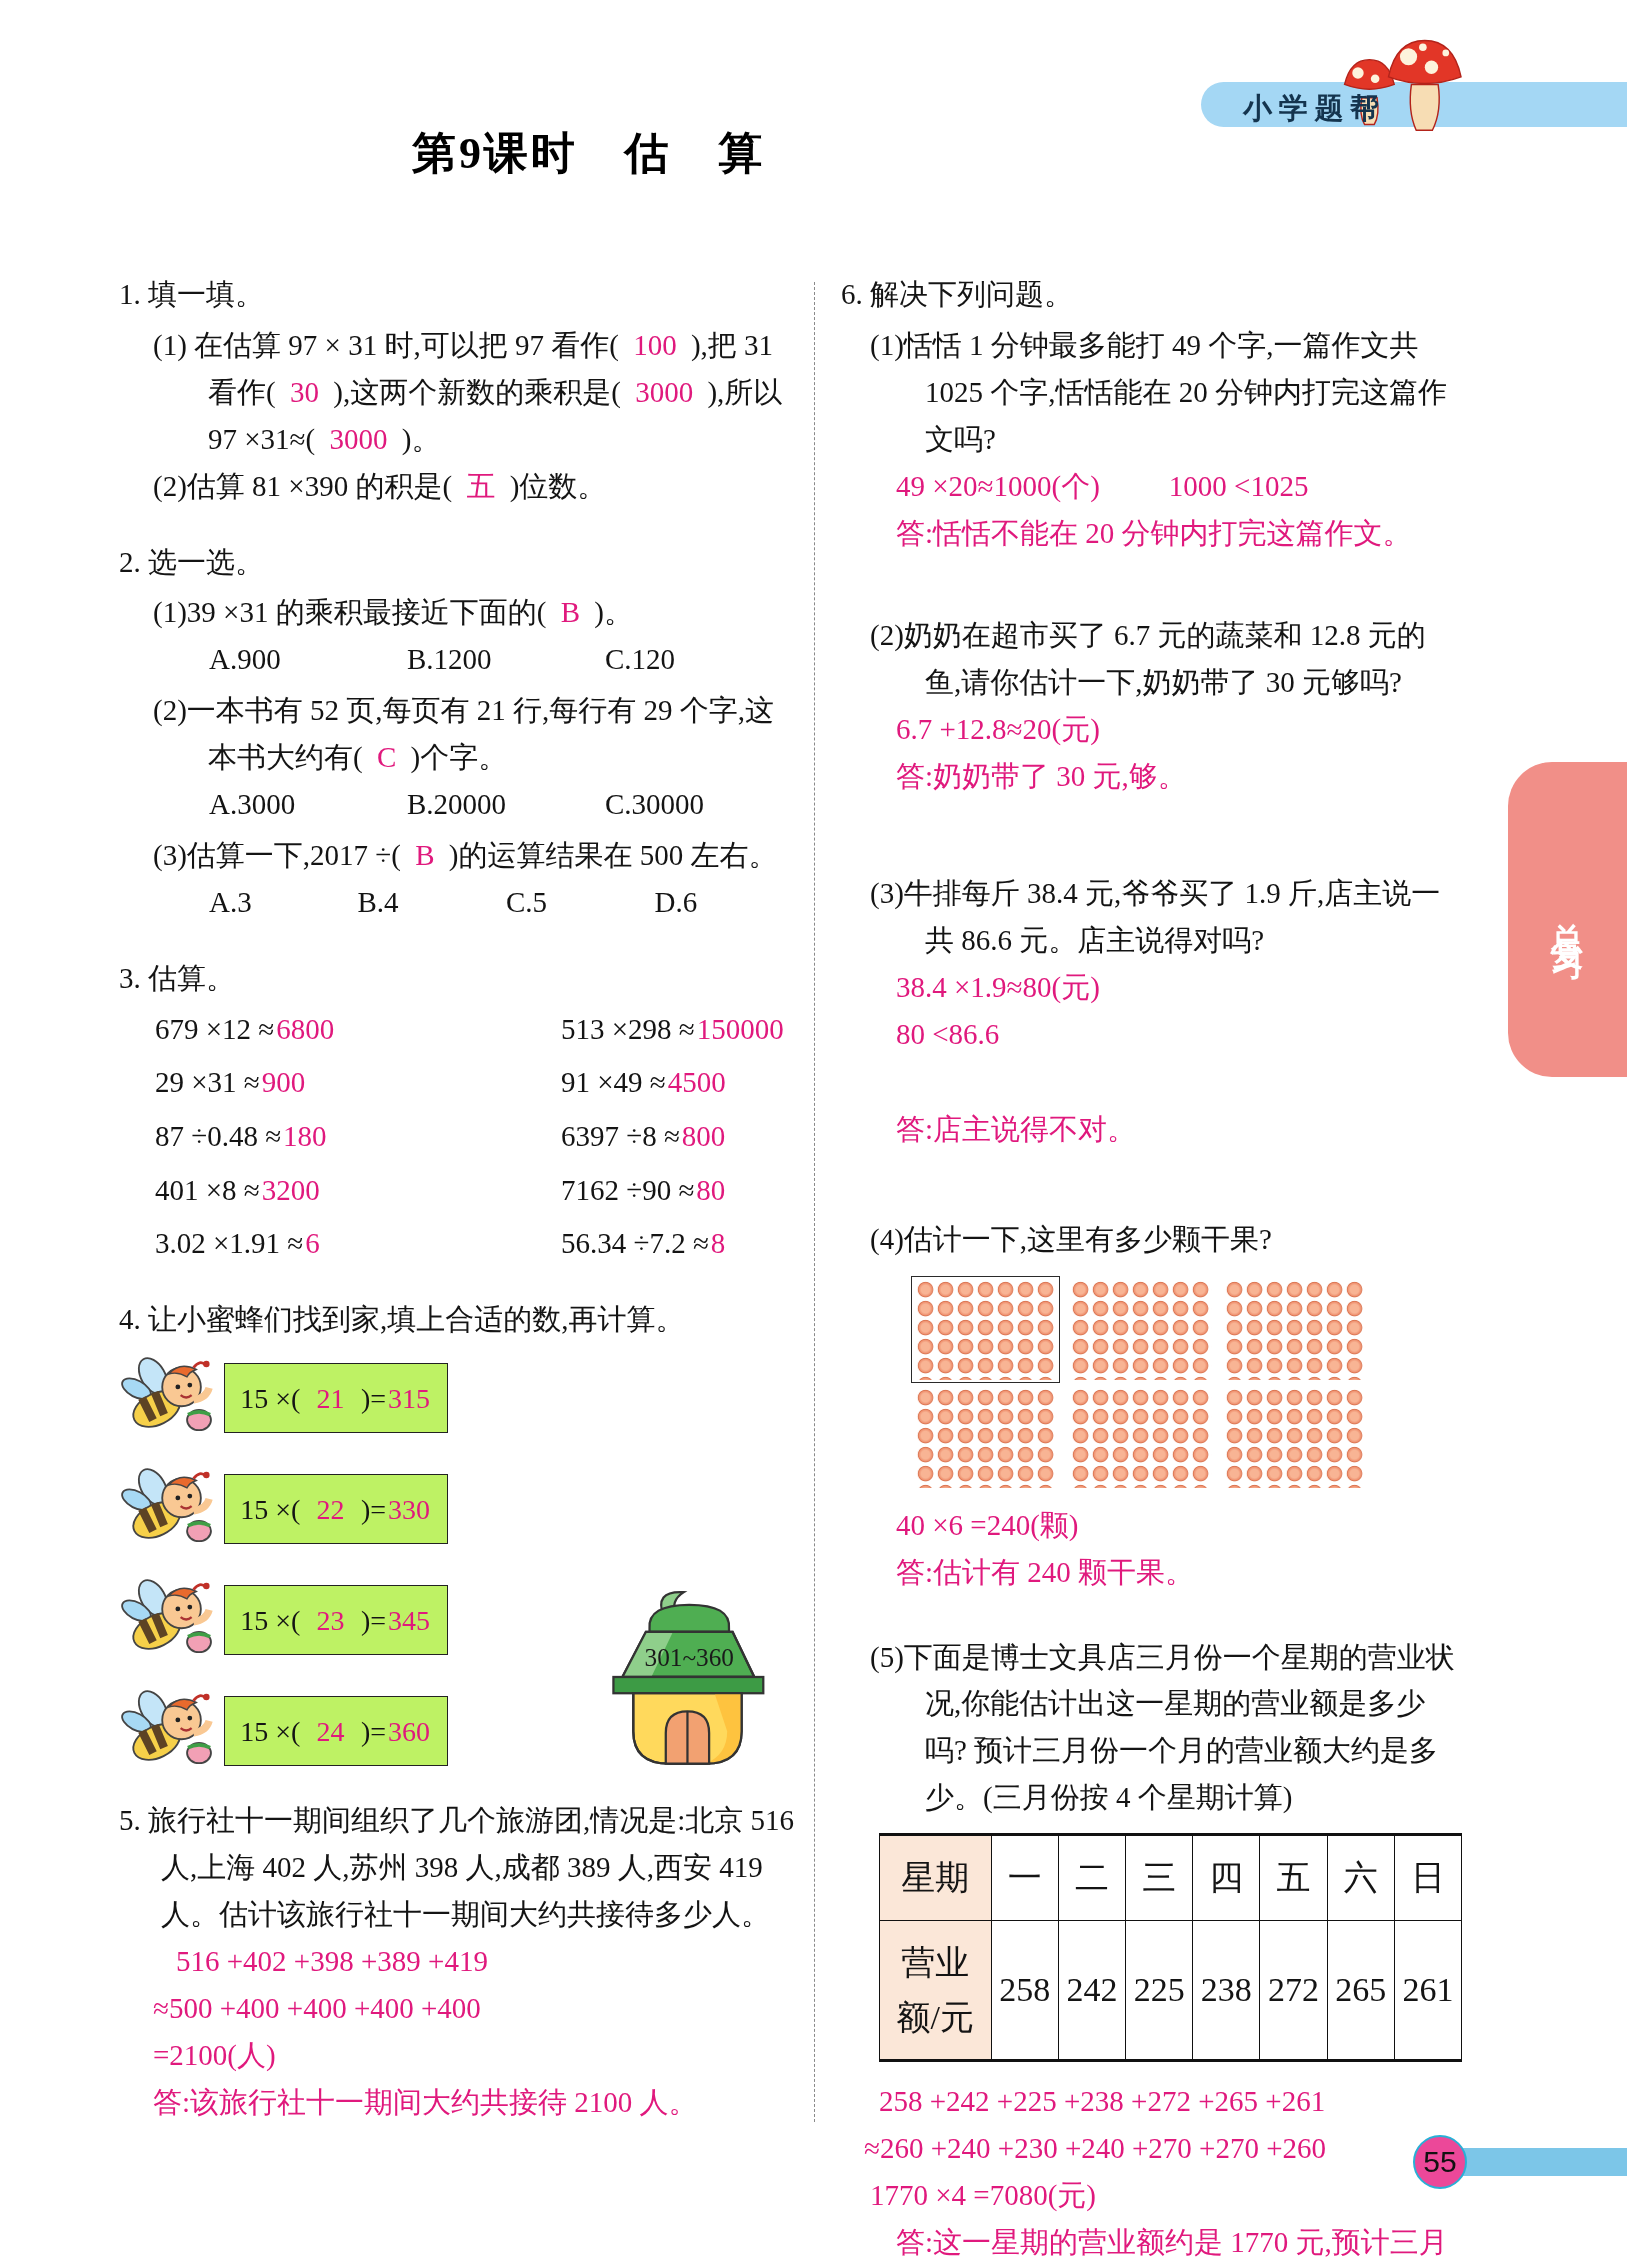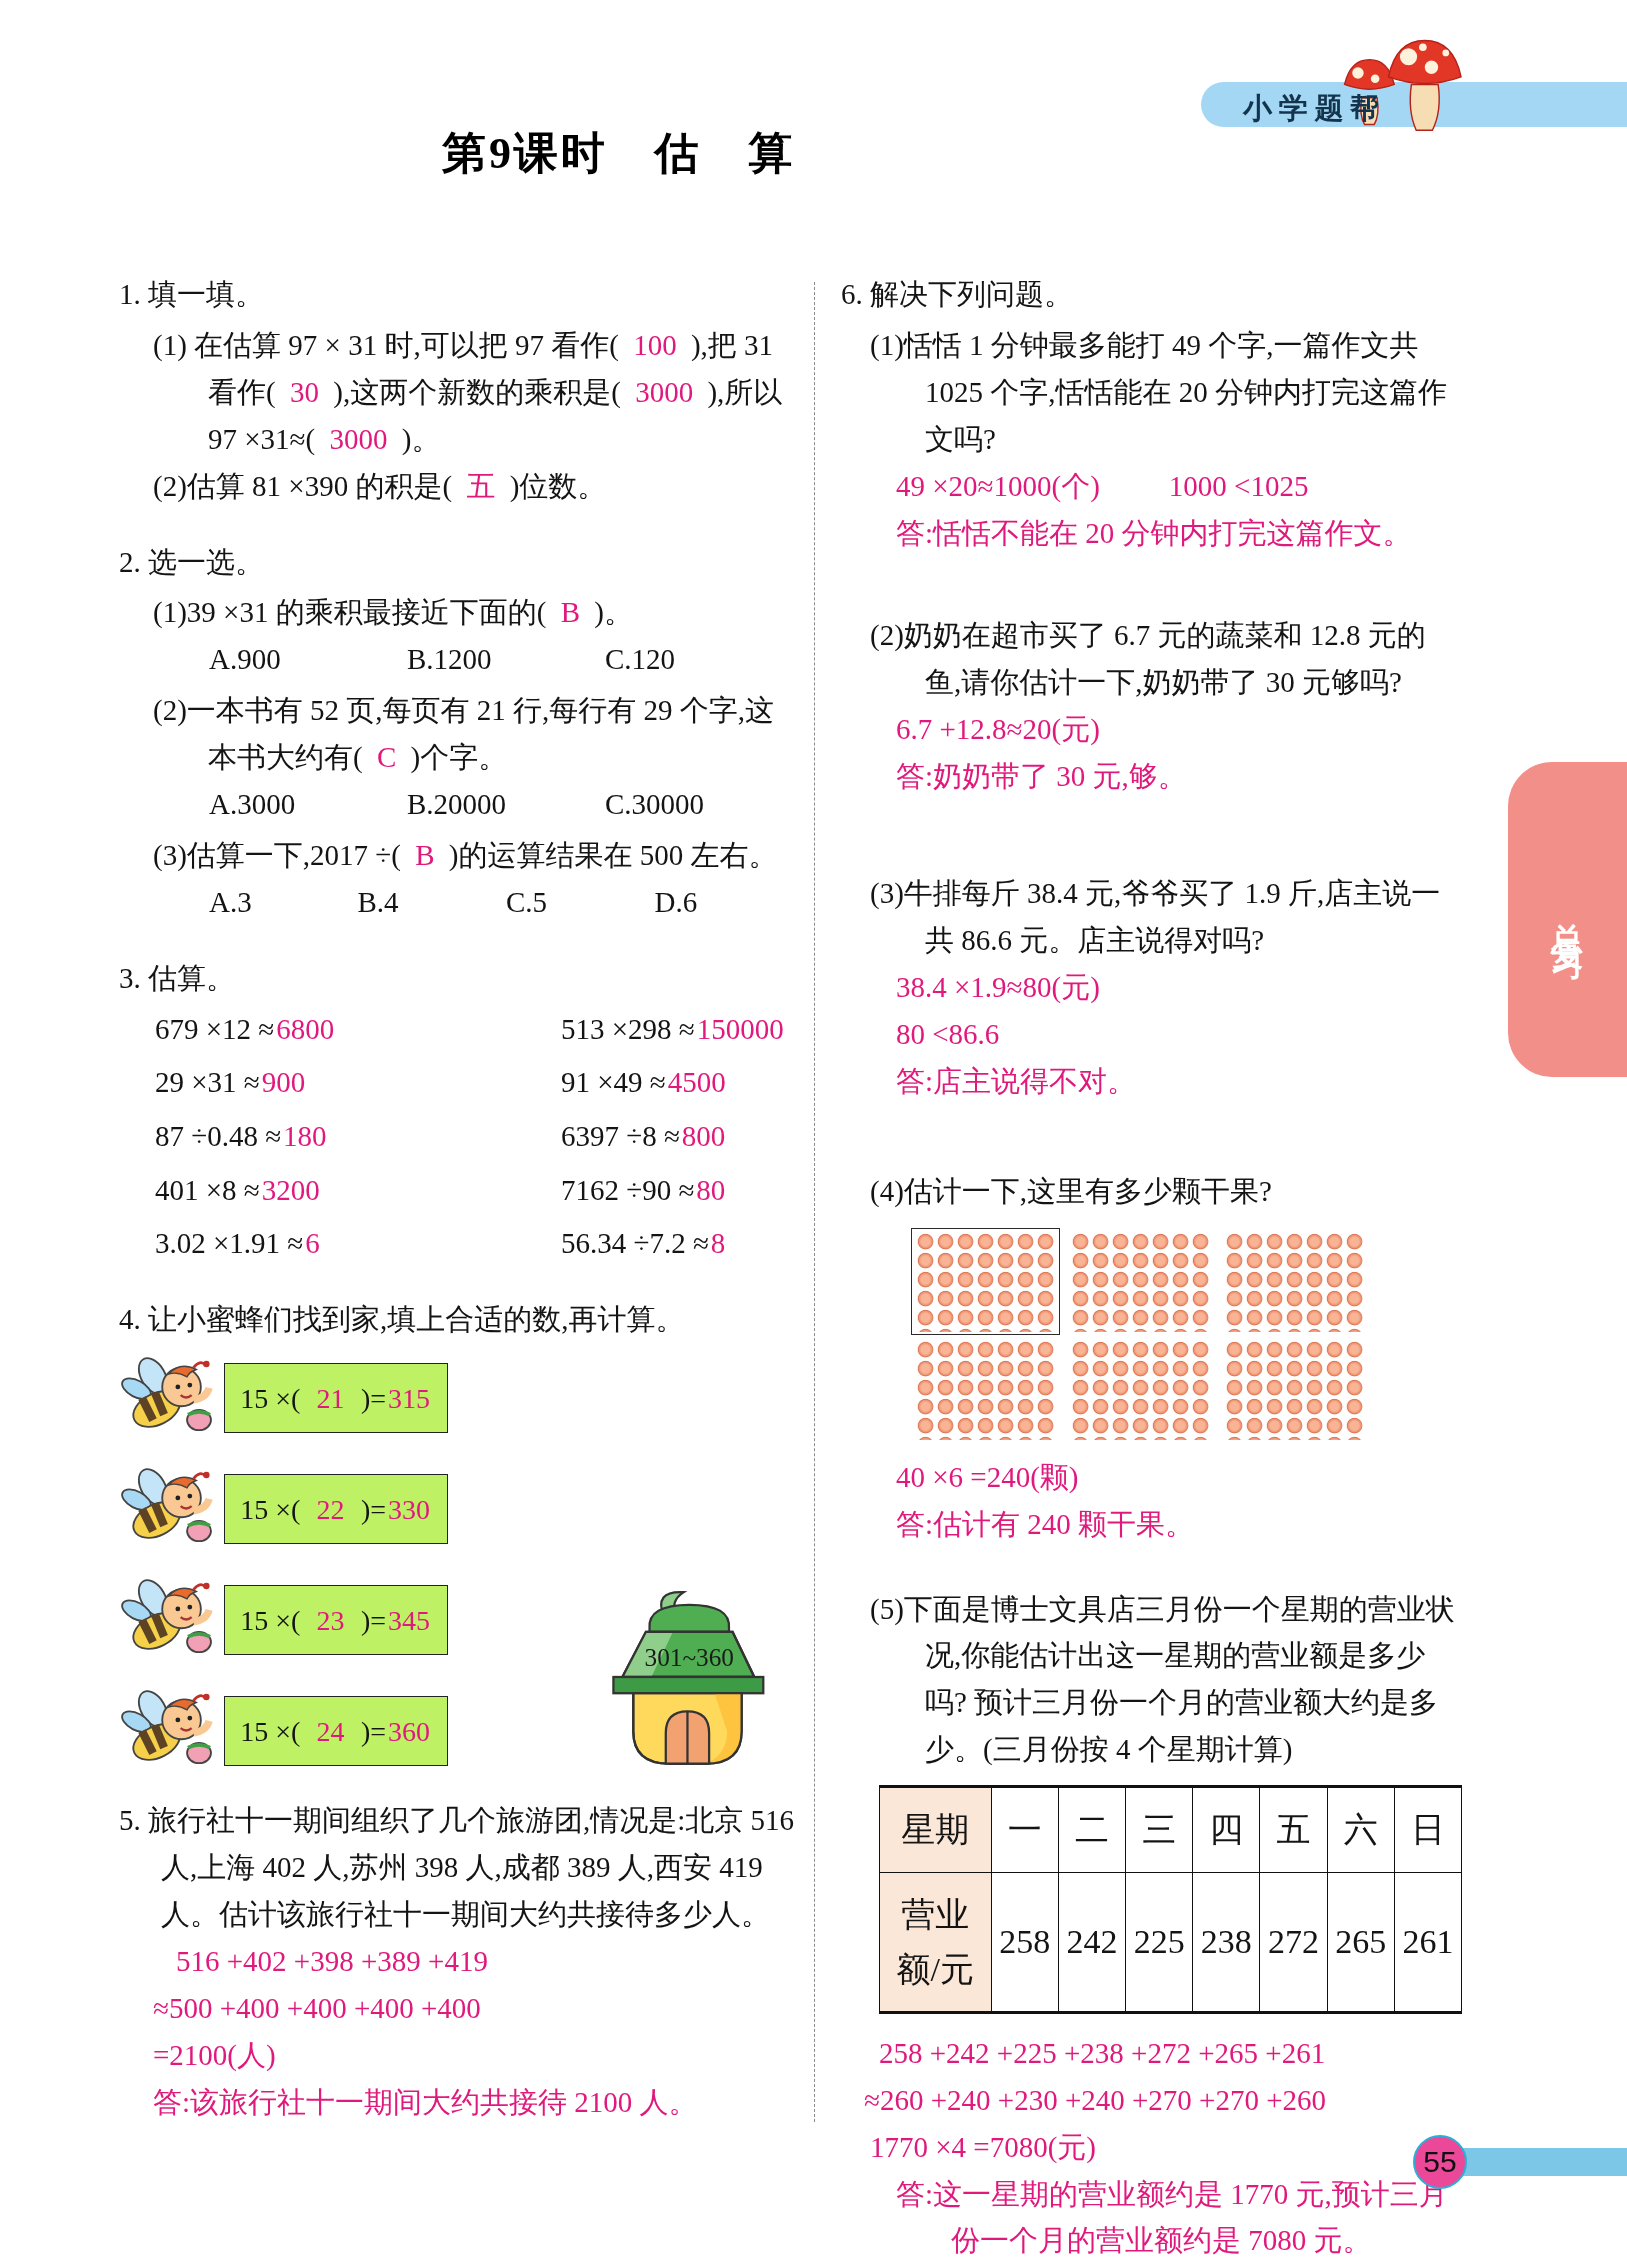--- a/index.html
+++ b/index.html
@@ -13,21 +13,21 @@
     font-family:"Liberation Serif","DejaVu Serif",serif;color:#141414;
     overflow:hidden;
   }
   
   .header-bar{position:absolute;left:1201px;top:82px;width:427px;height:45px;
     background:var(--header-bar);border-radius:24px 0 0 24px;}
   .brand{position:absolute;left:1243px;top:89px;z-index:2;
     font-family:"Liberation Sans","DejaVu Sans",sans-serif;font-weight:bold;
     font-size:29px;color:#14344e;letter-spacing:6.7px;}
   .mushrooms{position:absolute;left:1333px;top:31px;z-index:1;}
-  .page-title{position:absolute;left:442px;top:124px;font-size:44px;font-weight:bold;
+  .page-title{position:absolute;left:412px;top:124px;font-size:44px;font-weight:bold;
     letter-spacing:2.9px;color:#000;}
   
   .col{position:absolute;top:271px;font-size:29px;line-height:1.62;}
   #left-col{left:119px;width:684px;}
   #right-col{left:841px;width:621px;}
   .divider{position:absolute;left:814px;top:282px;height:1840px;width:0;
     border-left:1.9px dashed #8a8a8a;}
   
   p{margin:0;}
   .qlabel{margin:0 0 3.8px 0;}
@@ -267,21 +267,21 @@
   <p class="sol-r sol-pair"><span>49 ×20≈1000(个)</span><span>1000 &lt;1025</span></p>
   <p class="sol-r gap-lg">答:恬恬不能在 20 分钟内打完这篇作文。</p>
 
   <p class="item" style="margin-left:29px;">(2)奶奶在超市买了 6.7 元的蔬菜和 12.8 元的鱼,请你估计一下,奶奶带了 30 元够吗?</p>
   <p class="sol-r">6.7 +12.8≈20(元)</p>
   <p class="sol-r gap-lg" style="margin-bottom:71px;">答:奶奶带了 30 元,够。</p>
 
   <p class="item" style="margin-left:29px;">(3)牛排每斤 38.4 元,爷爷买了 1.9 斤,店主说一共 86.6 元。店主说得对吗?</p>
   <p class="sol-r">38.4 ×1.9≈80(元)</p>
   <p class="sol-r">80 &lt;86.6</p>
-  <p class="sol-r gap-lg" style="margin-bottom:63px;">答:店主说得不对。</p>
+  <p class="sol-r gap-lg" style="margin-bottom:63px;margin-top:48px;">答:店主说得不对。</p>
 
   <p class="item" style="margin-left:29px;">(4)估计一下,这里有多少颗干果?</p>
   <div class="nuts">
     <div class="cluster first"></div>
     <div class="cluster"></div>
     <div class="cluster"></div>
     <div class="cluster"></div>
     <div class="cluster"></div>
     <div class="cluster"></div>
   </div>

